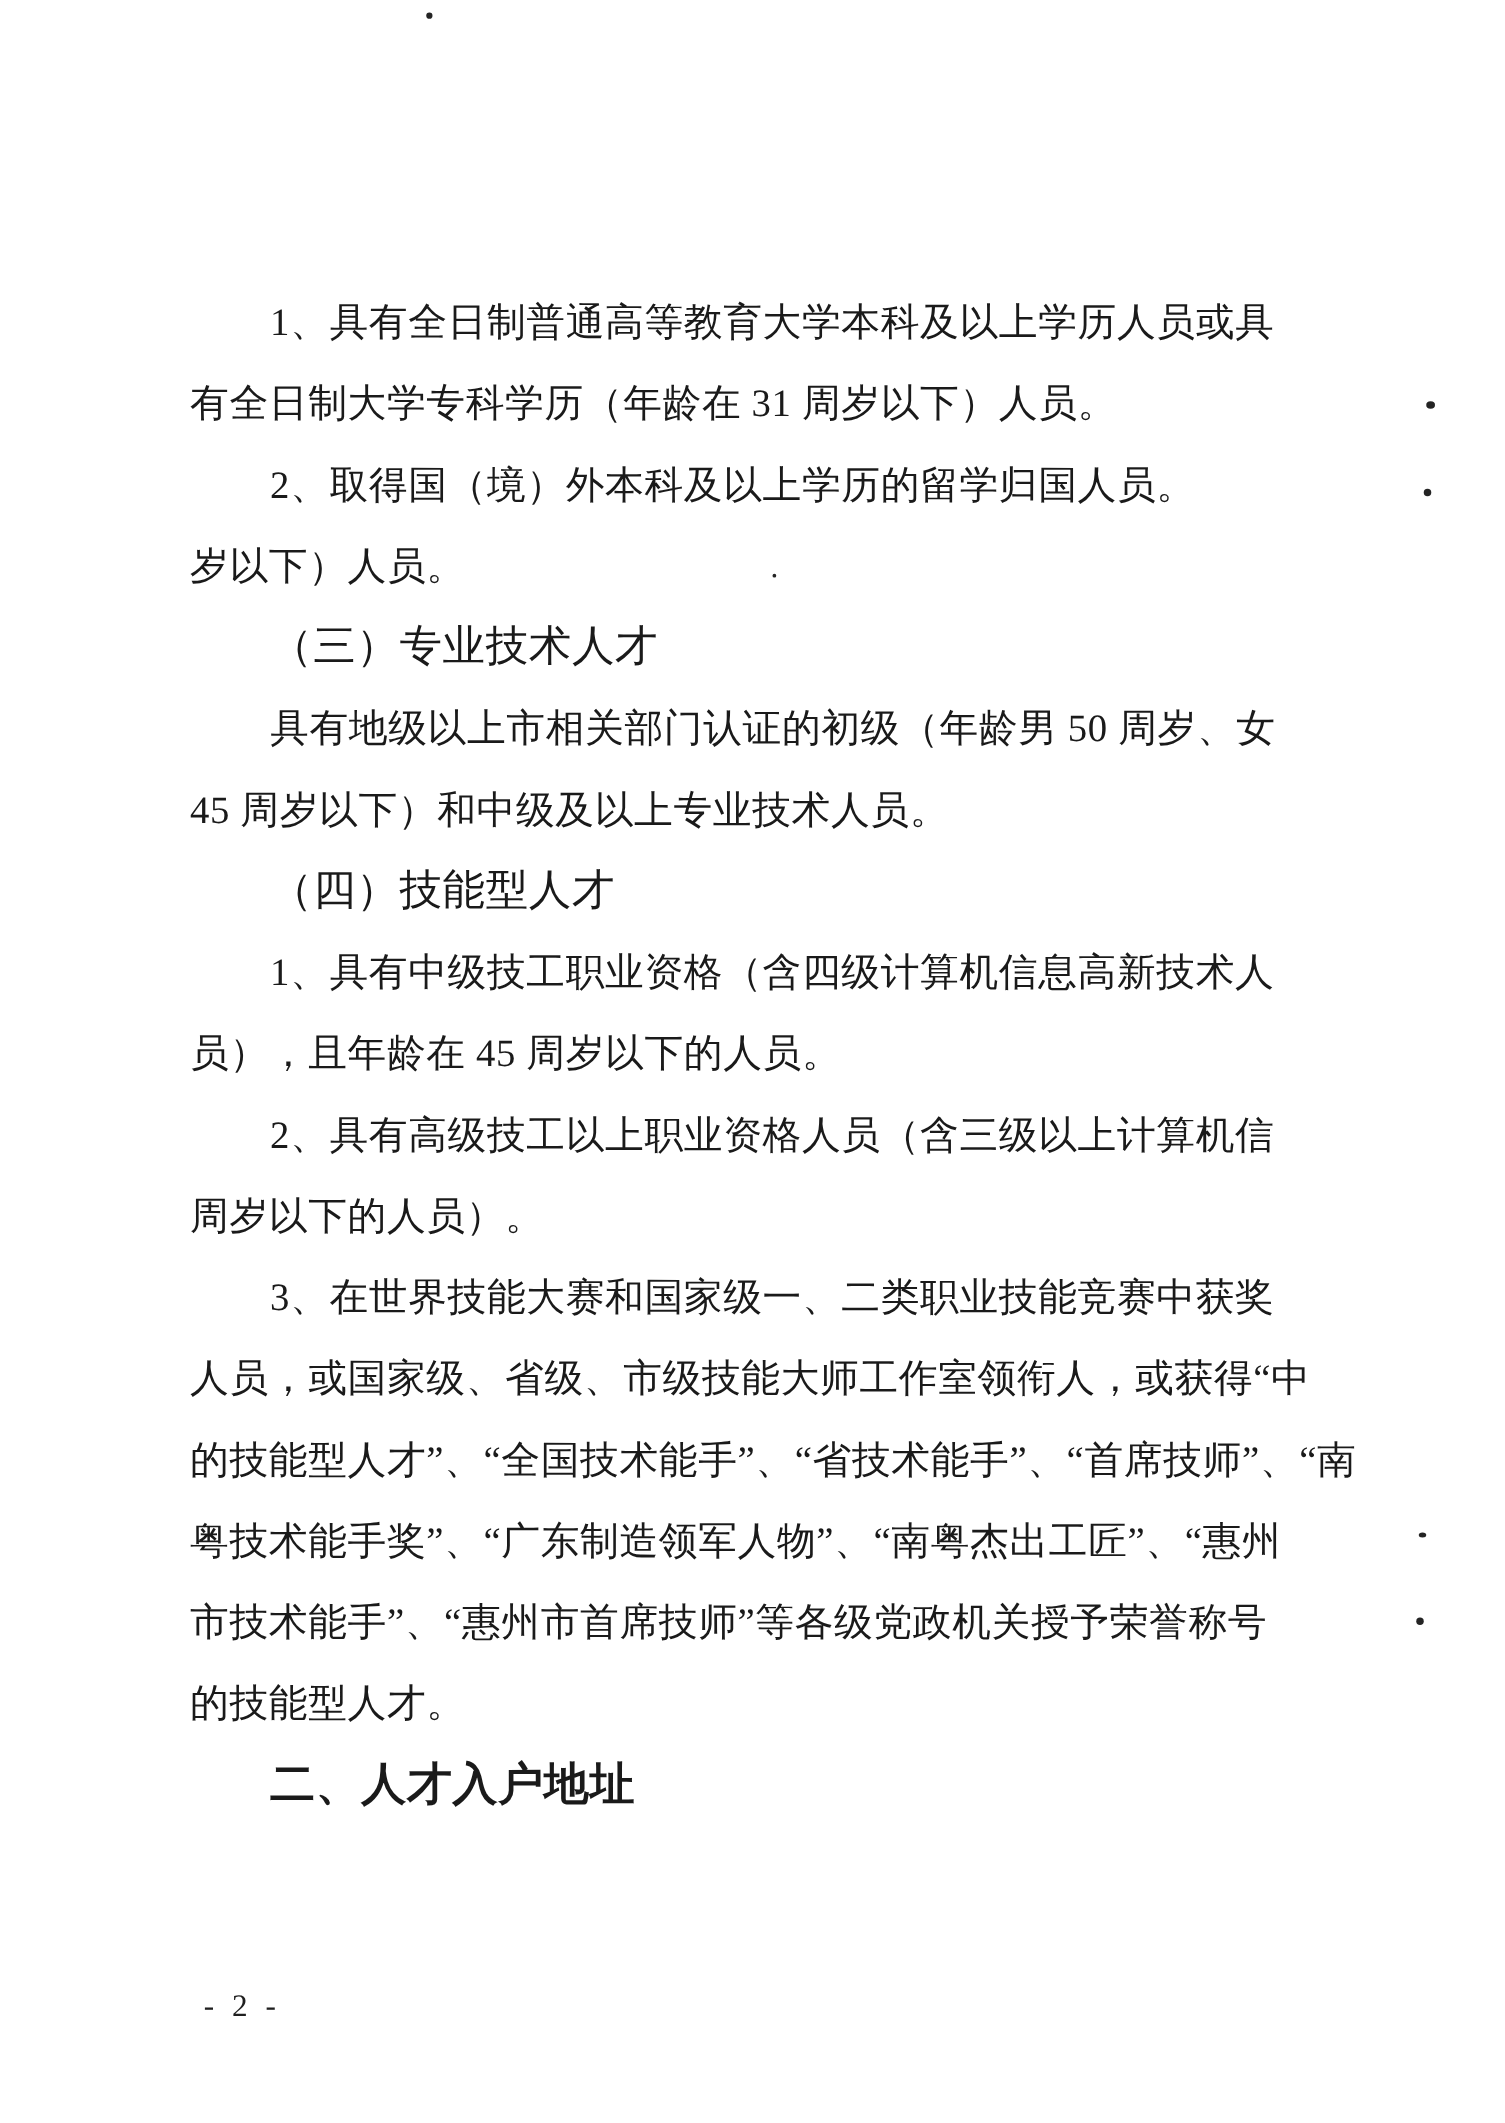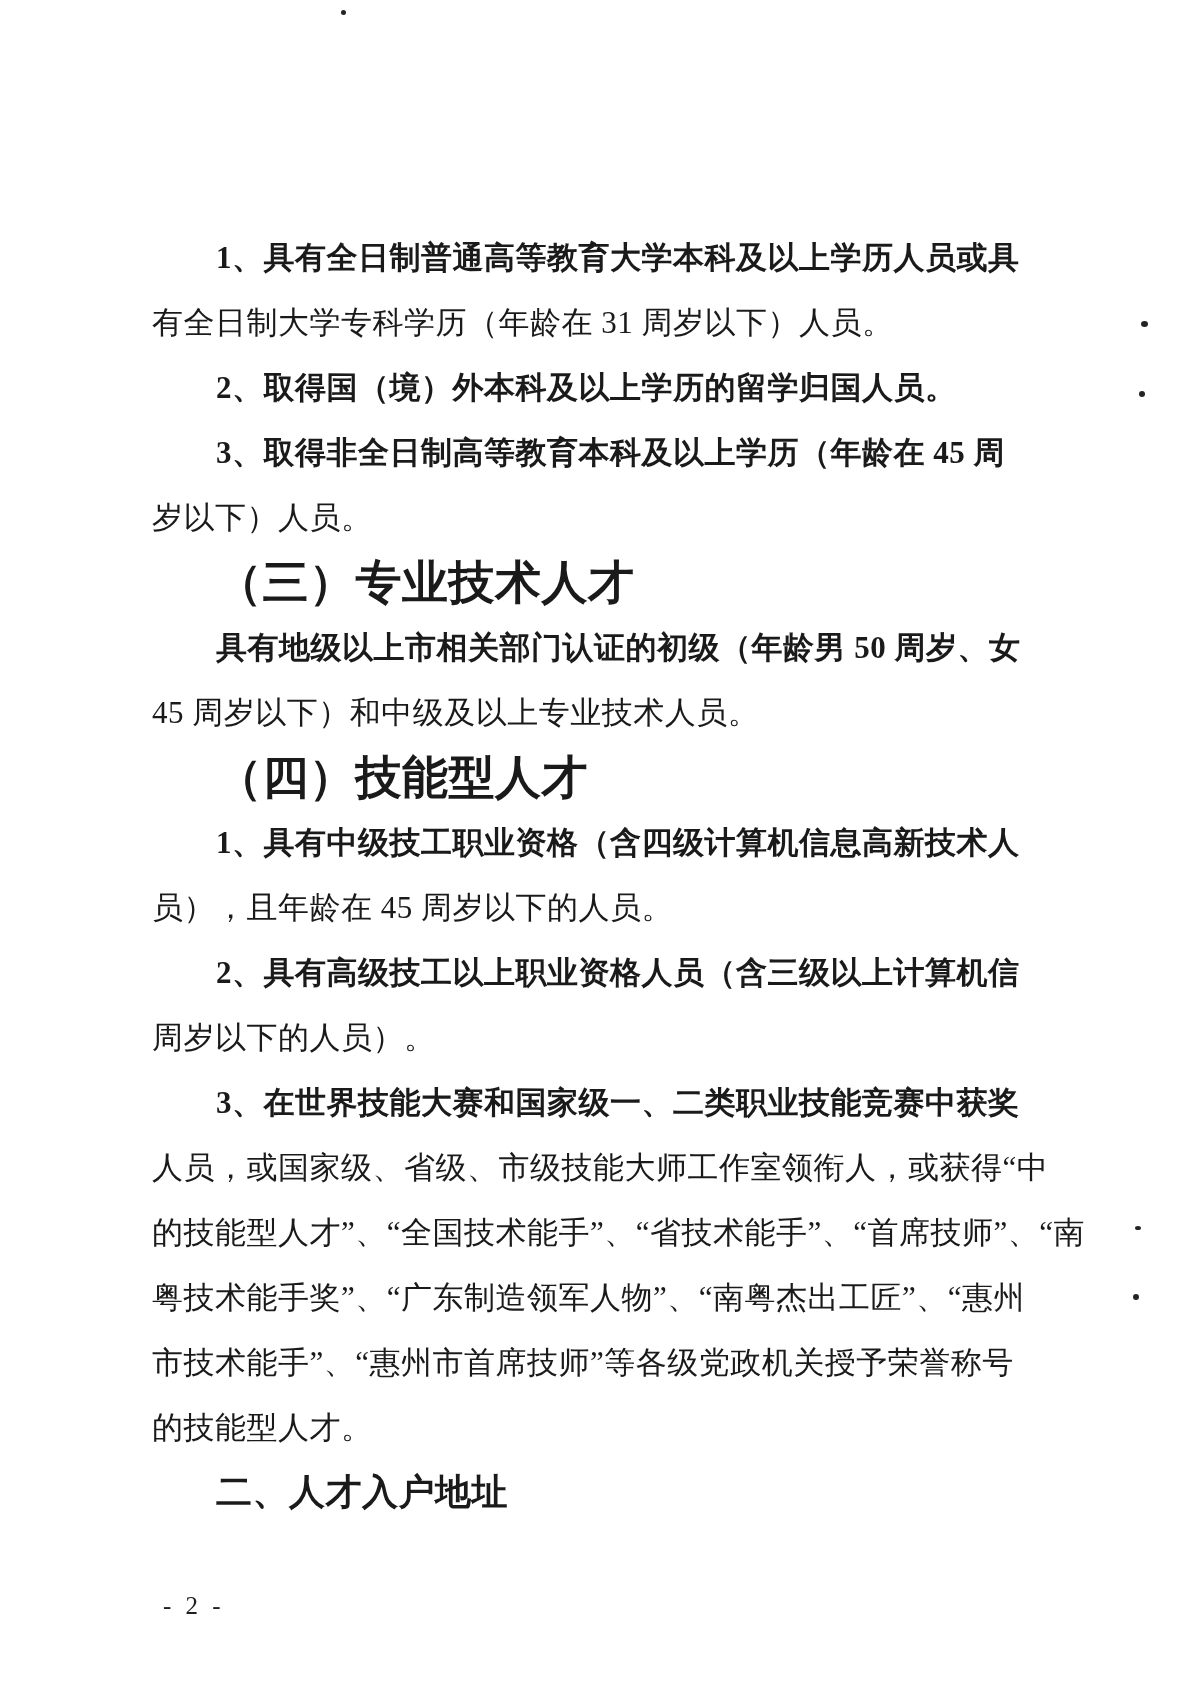--- a/index.html
+++ b/index.html
@@ -16,24 +16,24 @@
     left:152px; top:225px;
     width:872px;
   }
   .line {
     font-size:31px;
     line-height:65px;
     height:65px;
     white-space:nowrap;
     letter-spacing:0.5px;
   }
-  .indent { text-indent:64px;font-weight:bold; }
+  .indent { text-indent:64px; }
   .h2 {
-    font-weight:700;
-    font-size:46px;
+    font-weight:400;
+    font-size:34px;
   }
   .h-main {
     font-weight:700;
     font-size:36px;
   }
   .pageno {
     position:absolute;
     left:163px; top:1592px;
     font-size:25px;
     letter-spacing:4px;
@@ -46,21 +46,20 @@
   }
 </style>
 </head>
 <body>
 
 <div class="page" style="background: rgb(255, 255, 255); color: rgb(26, 26, 26);">
   <div class="content">
     <div class="line indent">1、具有全日制普通高等教育大学本科及以上学历人员或具</div>
     <div class="line">有全日制大学专科学历（年龄在 31 周岁以下）人员。</div>
     <div class="line indent">2、取得国（境）外本科及以上学历的留学归国人员。</div>
-    <div class="line indent">3、取得非全日制高等教育本科及以上学历（年龄在 45 周</div>
     <div class="line">岁以下）人员。</div>
     <div class="line indent h2">（三）专业技术人才</div>
     <div class="line indent">具有地级以上市相关部门认证的初级（年龄男 50 周岁、女</div>
     <div class="line">45 周岁以下）和中级及以上专业技术人员。</div>
     <div class="line indent h2">（四）技能型人才</div>
     <div class="line indent">1、具有中级技工职业资格（含四级计算机信息高新技术人</div>
     <div class="line">员），且年龄在 45 周岁以下的人员。</div>
     <div class="line indent">2、具有高级技工以上职业资格人员（含三级以上计算机信</div>
     <div class="line">周岁以下的人员）。</div>
     <div class="line indent">3、在世界技能大赛和国家级一、二类职业技能竞赛中获奖</div>

